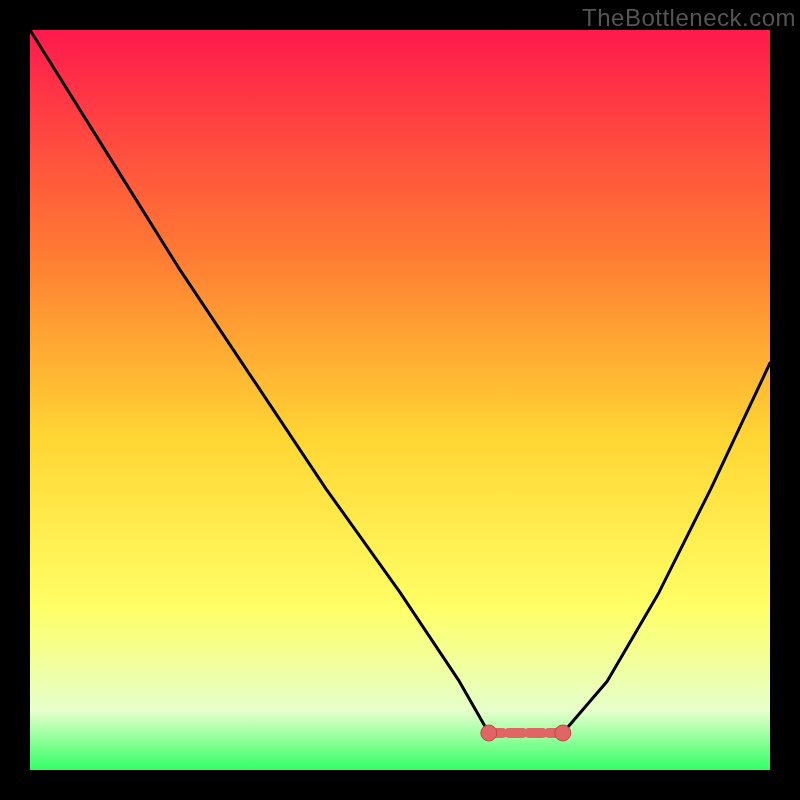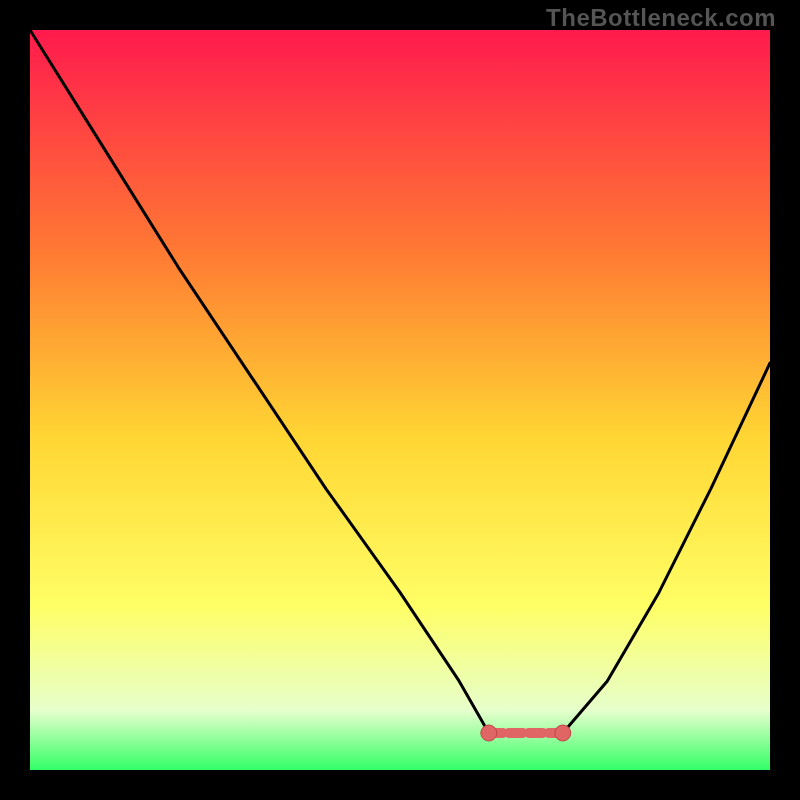--- a/index.html
+++ b/index.html
@@ -13,24 +13,24 @@
   }
   .frame {
     position: relative;
     width: 800px;
     height: 800px;
     background: #000000;
   }
   .attribution {
     position: absolute;
     top: 4px;
-    right: 24px;
+    right: 4px;
     color: #555555;
     font-size: 24px;
-    font-weight: 700;
+    font-weight: 400;
     letter-spacing: 0.5px;
     text-align: right;
   }
   .plot {
     position: absolute;
     left: 30px;
     top: 30px;
     width: 740px;
     height: 740px;
   }

